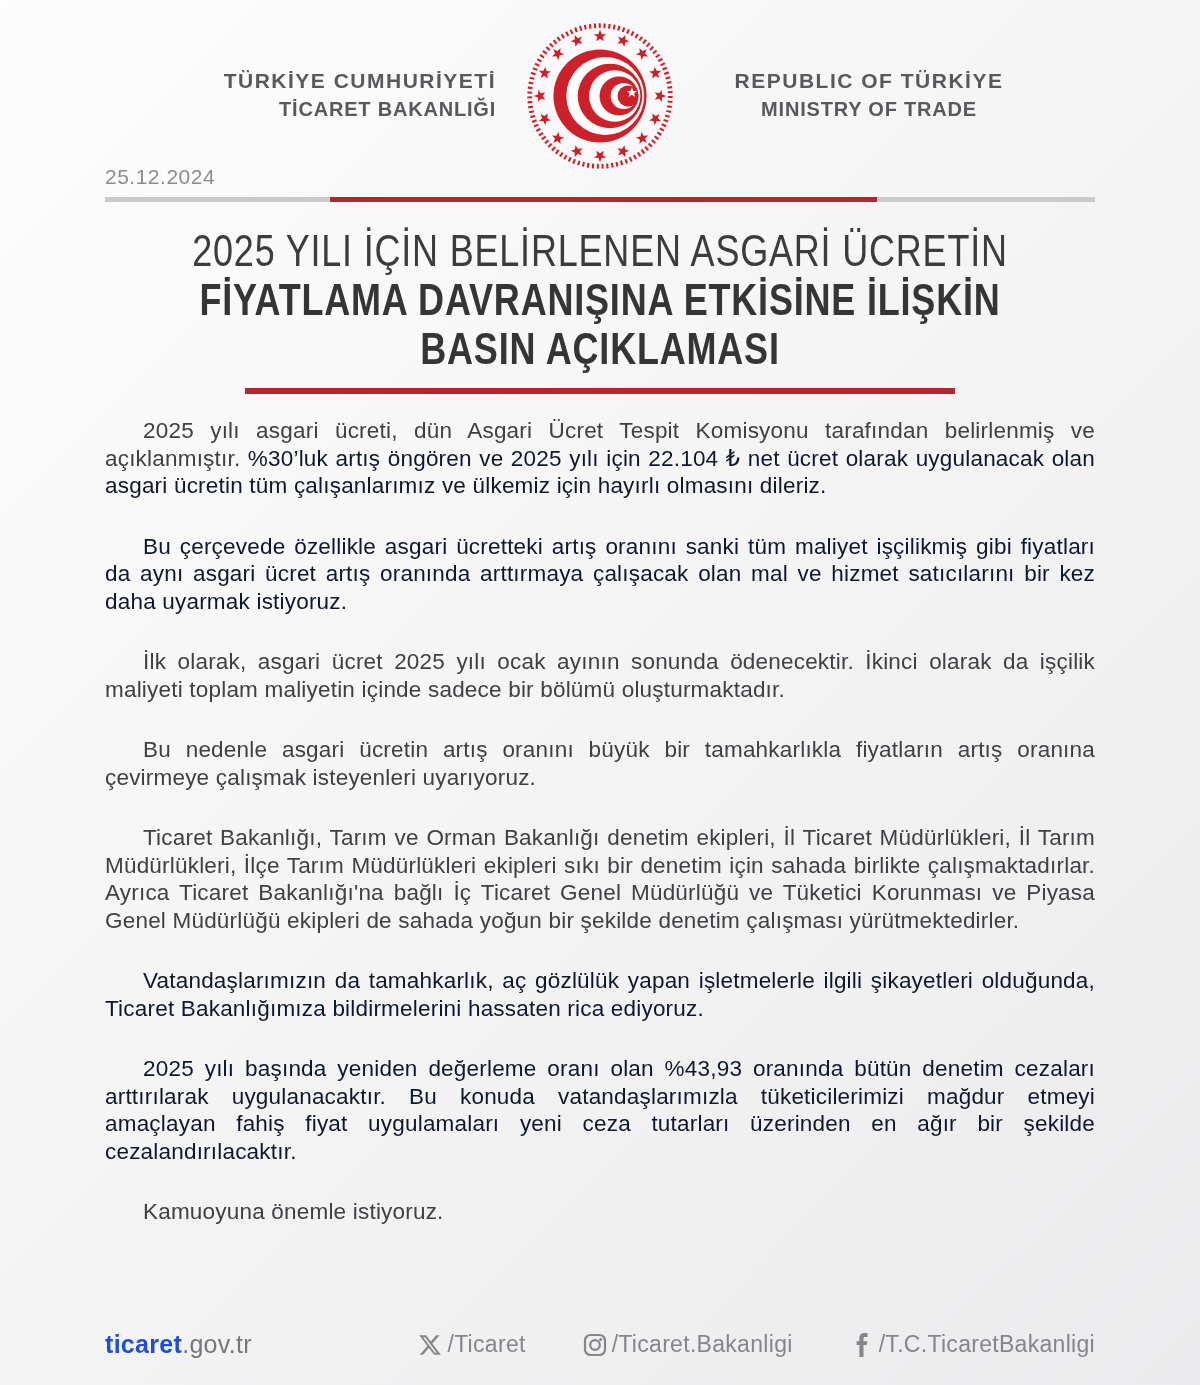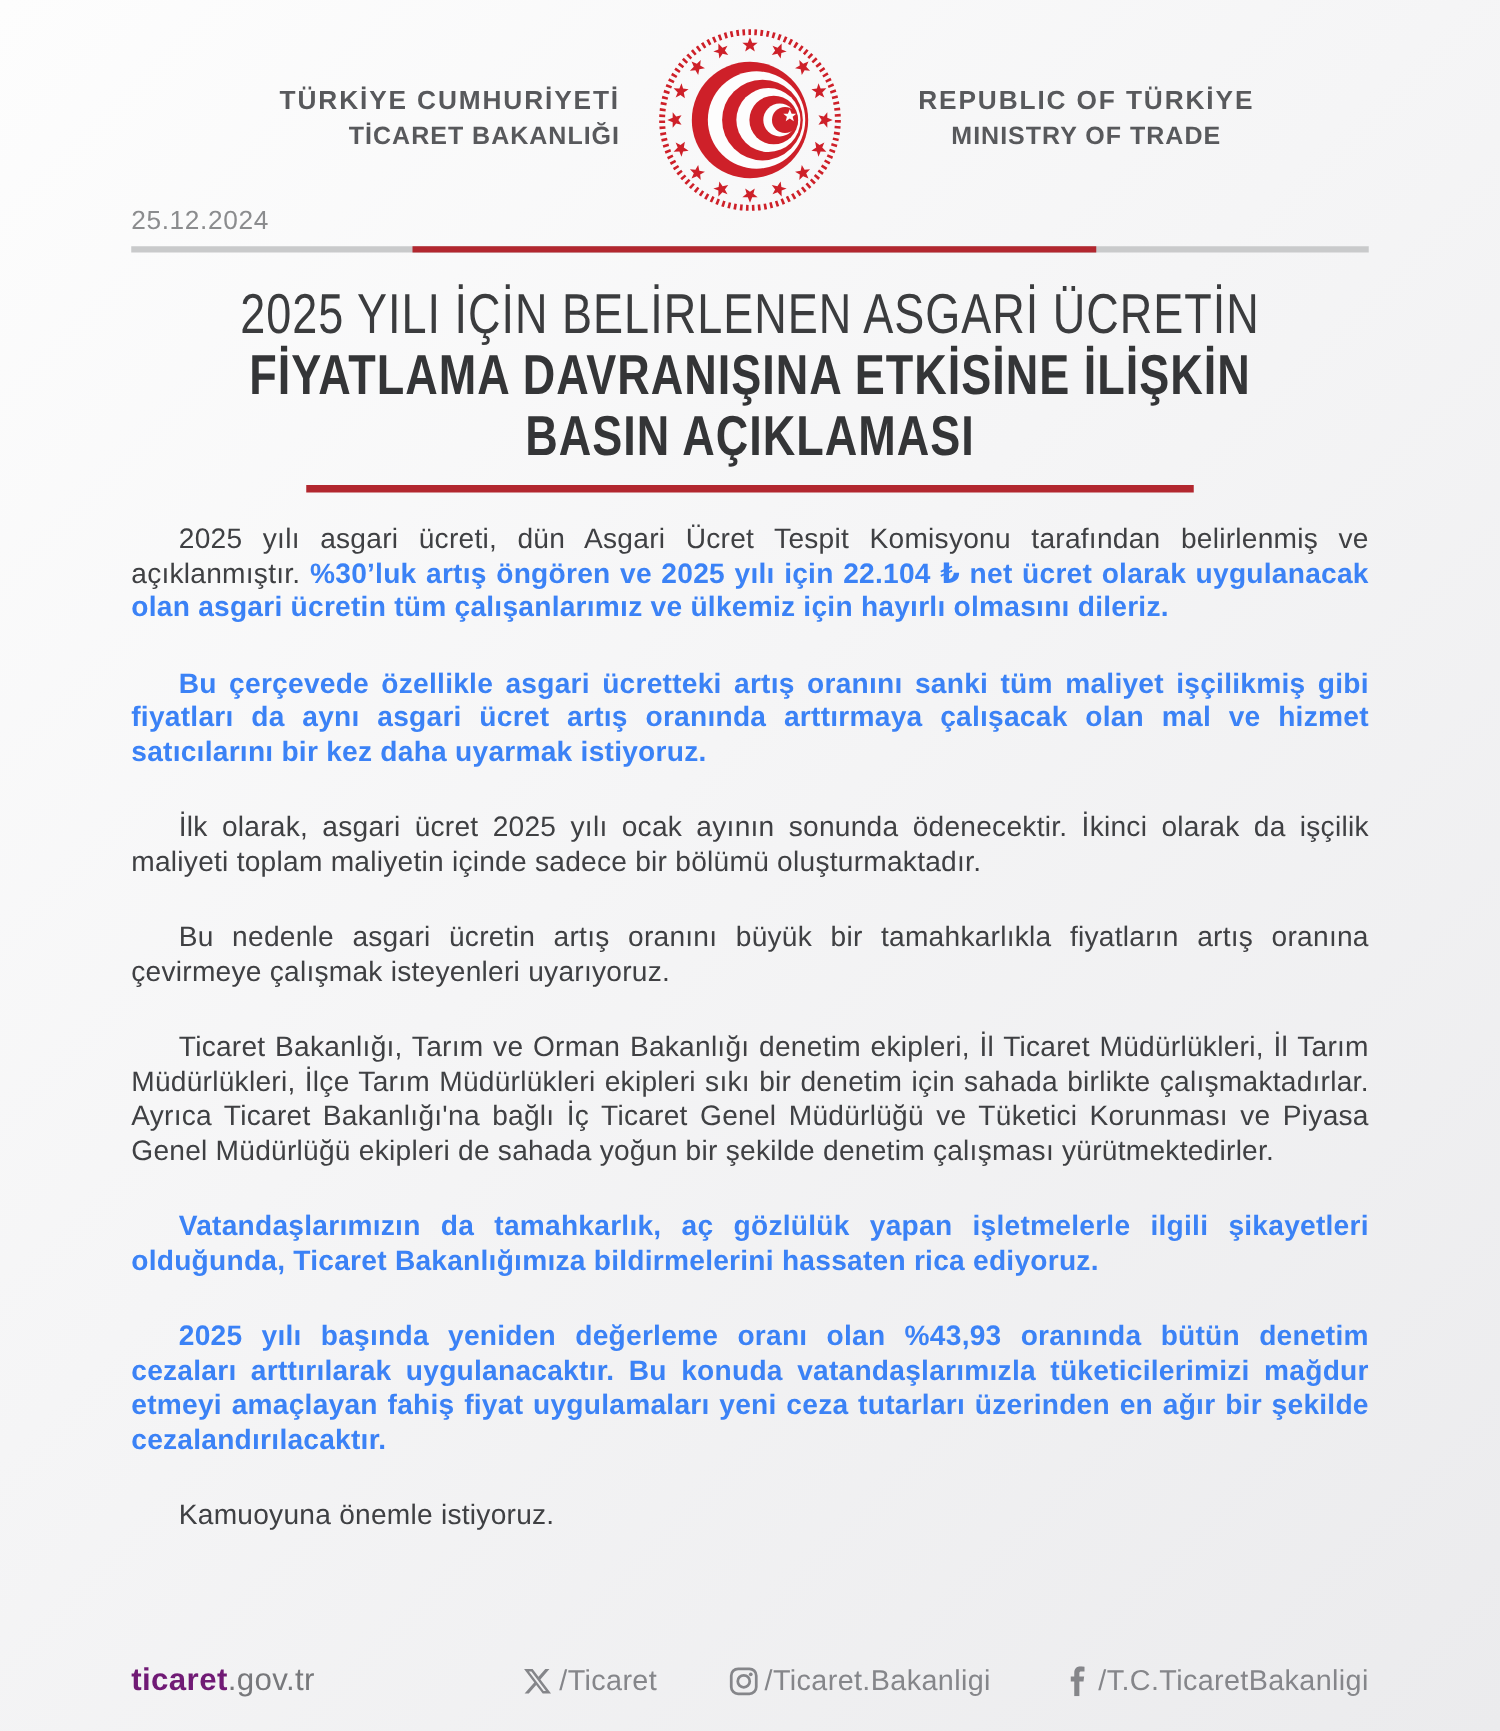--- a/index.html
+++ b/index.html
@@ -54,30 +54,30 @@
   
   .article{
     position:absolute;top:417px;left:105px;right:105px;
     color:var(--body_color,#3f4043);
   }
   .paragraph{
     margin:0 0 33px 0;
     font-size:22.5px;line-height:27.5px;letter-spacing:0.2px;
     text-align:justify;text-indent:38px;
   }
-  .paragraph .b{font-weight:700;color:#3b82f6;}
+  .paragraph .b{font-weight:400;color:#0f172a;}
 
   
   .footer{
     position:absolute;left:105px;right:105px;top:1330px;
     display:flex;justify-content:space-between;align-items:center;
     color:var(--footer_gray,#85868a);
   }
   .website{font-size:25px;color:#77787b;letter-spacing:0.3px;cursor:pointer;}
-  .website b{color:#701a75;font-weight:700;}
+  .website b{color:#1d4ed8;font-weight:700;}
   .social{display:flex;align-items:center;gap:57px;}
   .social-item{display:flex;align-items:center;gap:5px;font-size:23px;letter-spacing:0.3px;cursor:pointer;}
   .social-item svg{width:24px;height:24px;display:block;}
 </style>
 </head>
 <body style="--brand_red: #ce2029; --accent_red: #b2272f; --header_gray: #58595c; --muted_gray: #8b8c8e; --line_gray: #c9cacb; --title_color: #3b3c3e; --body_color: #3f4043; --footer_gray: #85868a;">
 
 <div class="page">
 
   <header class="header">

